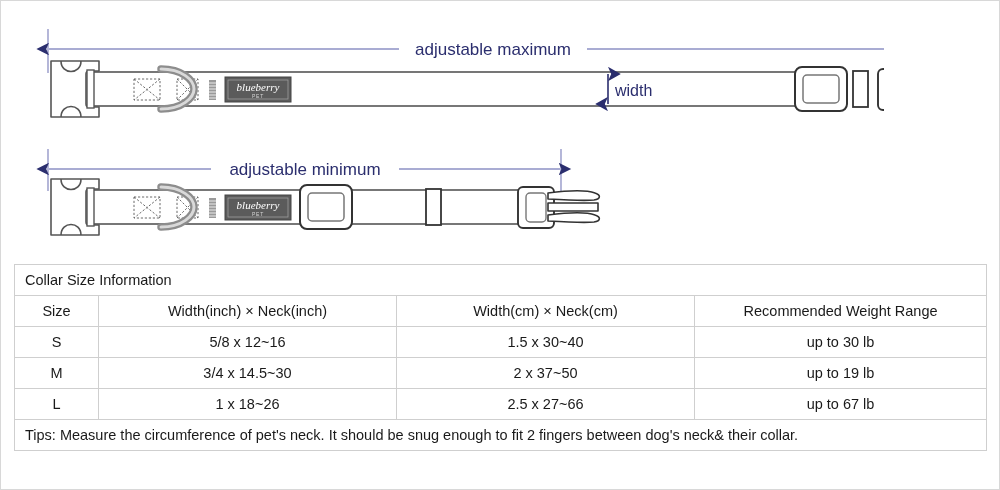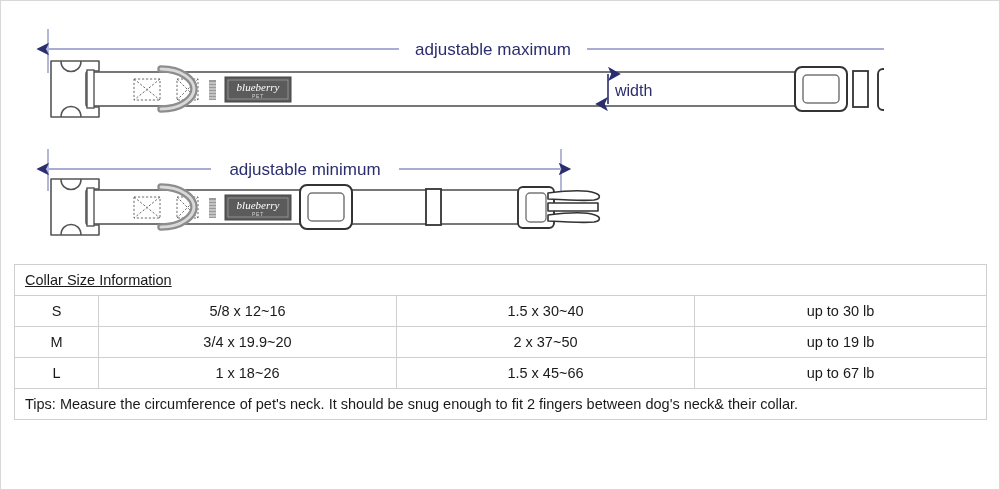--- a/index.html
+++ b/index.html
@@ -16,21 +16,21 @@
   .dimlabel{font-size:17px;fill:#2b2e6e;font-family:"Liberation Sans",sans-serif;}
   .widthlabel{font-size:16px;fill:#2b2e6e;font-family:"Liberation Sans",sans-serif;}
 
   
   #size-table{position:absolute;left:13px;top:263px;width:972px;
               border-collapse:collapse;table-layout:fixed;}
   #size-table td{border:1px solid #cfcfcf;font-size:14.5px;color:#1a1a1a;
                  text-align:center;padding:0;height:30px;vertical-align:middle;}
   #size-table td.lead{text-align:left;padding-left:10px;border:1px solid #cfcfcf;}
   .c0{width:84px;} .c1{width:298px;} .c2{width:298px;} .c3{width:292px;}
-  .title-row td{height:31px;font-size:15px;text-decoration:underline;}
+  .title-row td{height:31px;font-size:15px;}
   .head-row td{height:31px;}
   .tips-row td{height:32px;font-size:14.5px;margin-top:34px;}
 </style>
 </head>
 <body>
 
 <div id="page">
 
   <div id="diagram">
     <svg width="998" height="258" viewBox="0 0 998 258" xmlns="http://www.w3.org/2000/svg">
@@ -178,36 +178,42 @@
     <colgroup>
       <col class="c0">
         <col class="c1">
         <col class="c2">
         <col class="c3">
     </colgroup>
     <tbody>
       <tr class="title-row">
         <td class="lead" colspan="4">Collar Size Information</td>
       </tr>
+      <tr class="head-row">
+        <td>Size</td>
+        <td>Width(inch)  ×  Neck(inch)</td>
+        <td>Width(cm)  ×  Neck(cm)</td>
+        <td>Recommended Weight Range</td>
+      </tr>
       <tr>
         <td>S</td>
         <td>5/8 x 12~16</td>
         <td>1.5 x 30~40</td>
         <td>up to 30 lb</td>
       </tr>
       <tr>
         <td>M</td>
-        <td>3/4 x 19.9~20</td>
+        <td>3/4 x 14.5~30</td>
         <td>2 x 37~50</td>
         <td>up to 19 lb</td>
       </tr>
       <tr>
         <td>L</td>
         <td>1 x 18~26</td>
-        <td>1.5 x 45~66</td>
+        <td>2.5 x 27~66</td>
         <td>up to 67 lb</td>
       </tr>
       <tr class="tips-row">
         <td class="lead" colspan="4">Tips: Measure the circumference of pet's neck. It should be snug enough to fit 2 fingers between dog's neck&amp; their collar.</td>
       </tr>
     </tbody>
   </table>
 
 </div>
 

